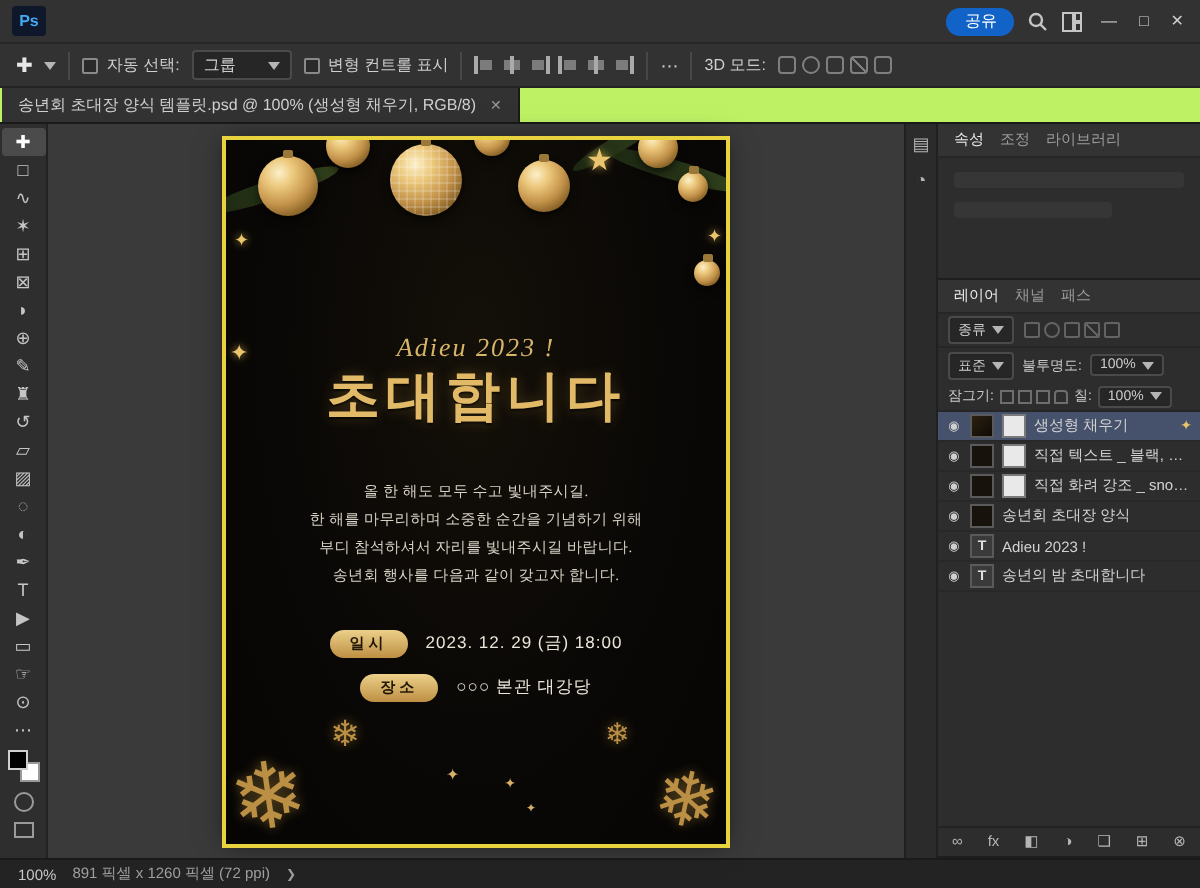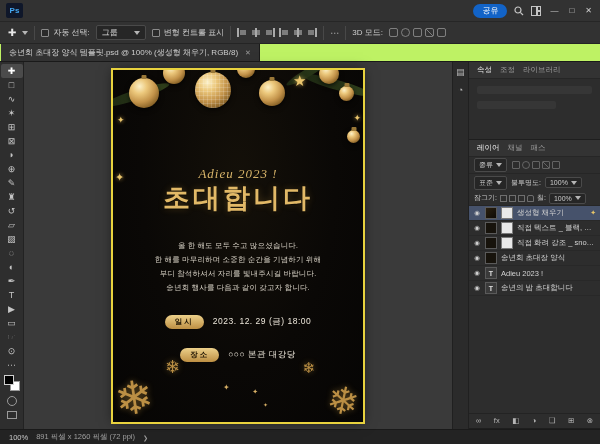--- a/index.html
+++ b/index.html
@@ -80,21 +80,21 @@
                     radial-gradient(circle at 35% 28%,#fbf0c8 0%,#ecc87c 25%,#c3934a 55%,#7c5820 82%,#46300e 100%)}
   .deco-star{position:absolute;color:#eac56d;text-shadow:0 0 4px rgba(235,190,90,.8);line-height:1}
   .st1{left:180px;top:4px;font-size:15px}
   .st2{left:4px;top:46px;font-size:9px}
   .st3{left:2px;top:102px;font-size:11px}
   .st4{right:2px;top:44px;font-size:9px}
   .script-title{margin-top:96px;text-align:center;font-style:italic;font-size:13px;color:#d9b56a;letter-spacing:1px}
   .main-title{text-align:center;font-size:27px;font-weight:bold;letter-spacing:3px;line-height:33px;color:#e2b967;
               text-shadow:0 1px 1px rgba(0,0,0,.65),0 0 7px rgba(205,155,60,.3)}
   .body-text{margin-top:24px;text-align:center;font-size:7.5px;line-height:14px;color:#d8d2c6;letter-spacing:.2px}
-  .info-row{display:flex;align-items:center;justify-content:center;gap:9px;margin-top:19px}
+  .info-row{display:flex;align-items:center;justify-content:center;gap:9px;margin-top:8px}
   .info-row.first{margin-top:20px}
   .badge{background:linear-gradient(180deg,#ecd08a,#bd8f43);color:#221705;font-size:7.5px;font-weight:bold;
          padding:2px 10px;border-radius:8px;letter-spacing:2px;font-family:"Liberation Sans",sans-serif}
   .ival{color:#ece6da;font-size:8.5px;letter-spacing:.5px;font-family:"Liberation Sans",sans-serif}
   .flake{position:absolute;color:#bb8f44;text-shadow:0 0 6px rgba(220,170,70,.45);line-height:1}
   .f1{left:2px;bottom:0;font-size:46px;transform:rotate(-8deg)}
   .f2{left:52px;bottom:46px;font-size:18px}
   .f3{right:4px;bottom:2px;font-size:38px;transform:rotate(12deg)}
   .f4{right:48px;bottom:46px;font-size:15px}
   .spark{position:absolute;color:#d8b066;line-height:1}
@@ -326,21 +326,21 @@
           <span class="deco-star st1">★</span>
           <span class="deco-star st2">✦</span>
           <span class="deco-star st4">✦</span>
         </div>
         <span class="deco-star st3">✦</span>
 
         <div class="script-title">Adieu 2023 !</div>
         <div class="main-title">초대합니다</div>
 
         <div class="body-text">
-          <div>올 한 해도 모두 수고 많으셨습니다.</div>
+          <div>올 한 해도 모두 수고 빛내주시길.</div>
           <div>한 해를 마무리하며 소중한 순간을 기념하기 위해</div>
           <div>부디 참석하셔서 자리를 빛내주시길 바랍니다.</div>
           <div>송년회 행사를 다음과 같이 갖고자 합니다.</div>
         </div>
 
         <div class="info-row first">
           <span class="badge">일시</span>
           <span class="ival">2023. 12. 29 (금) 18:00</span>
         </div>
         <div class="info-row">

